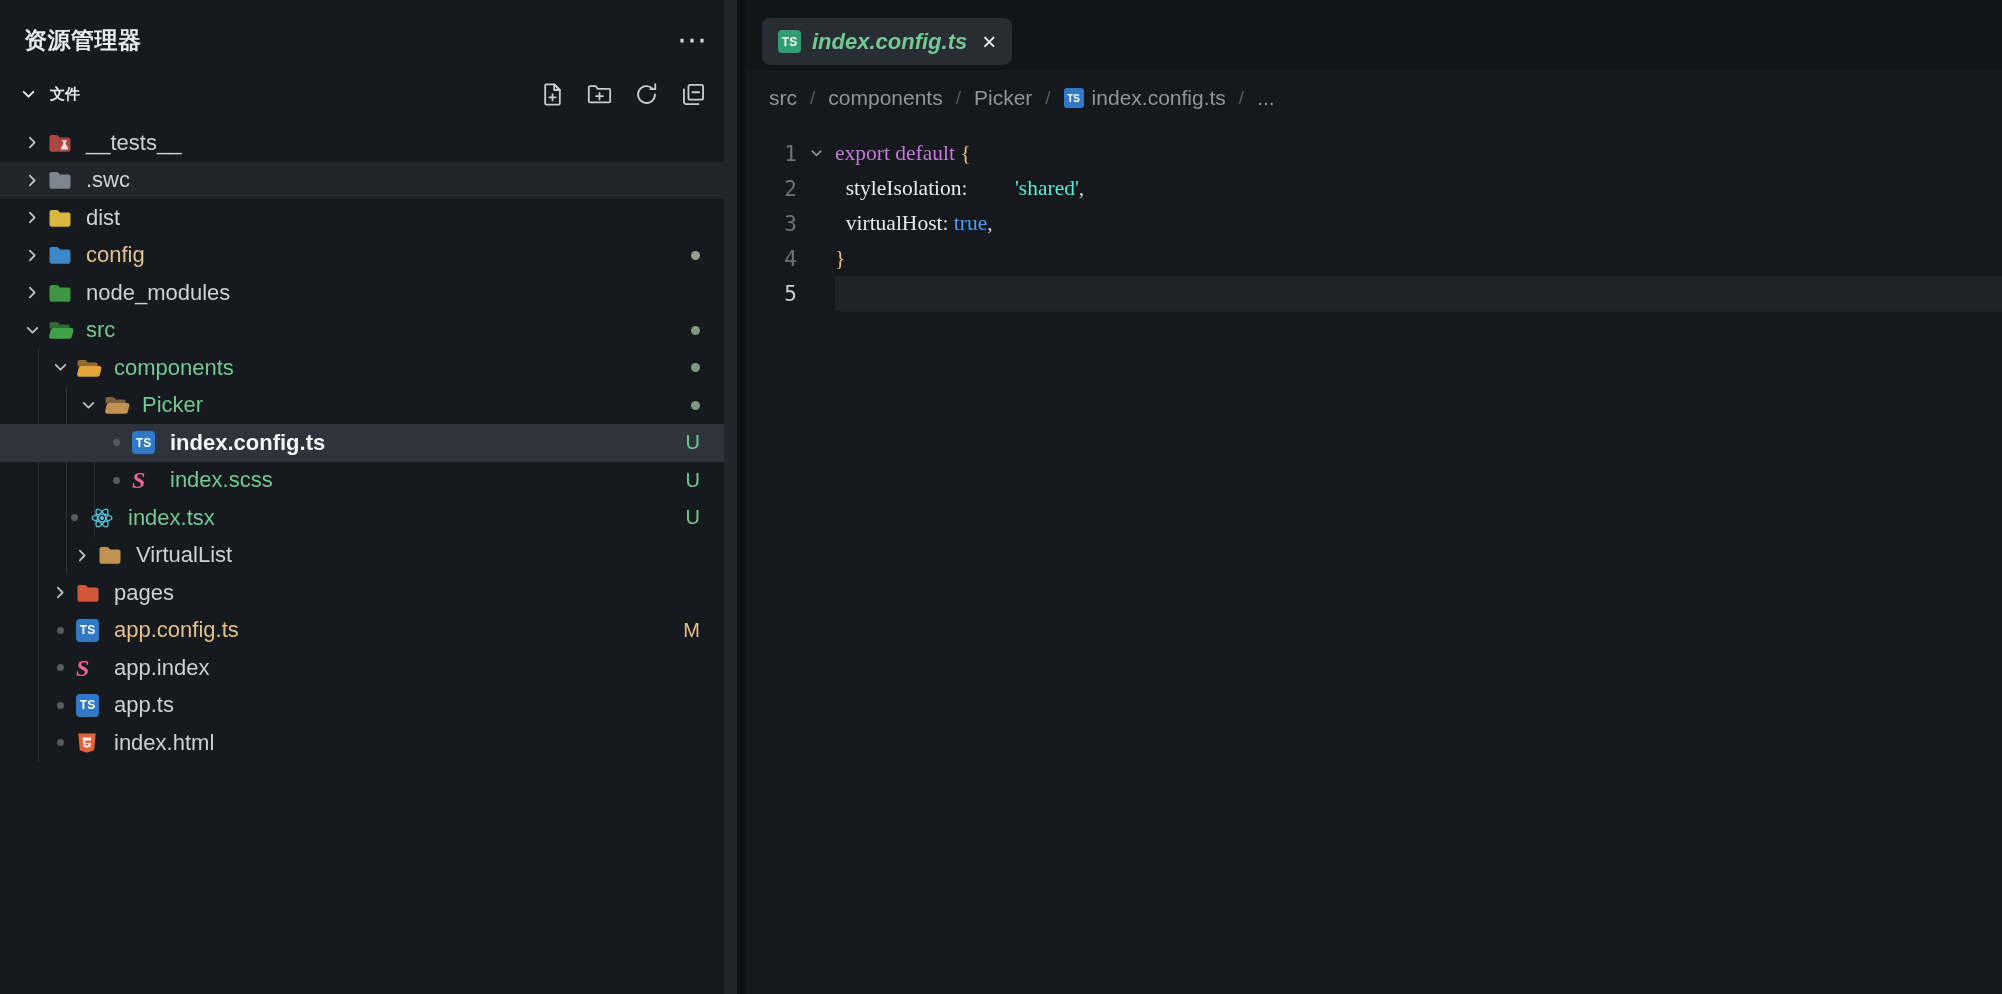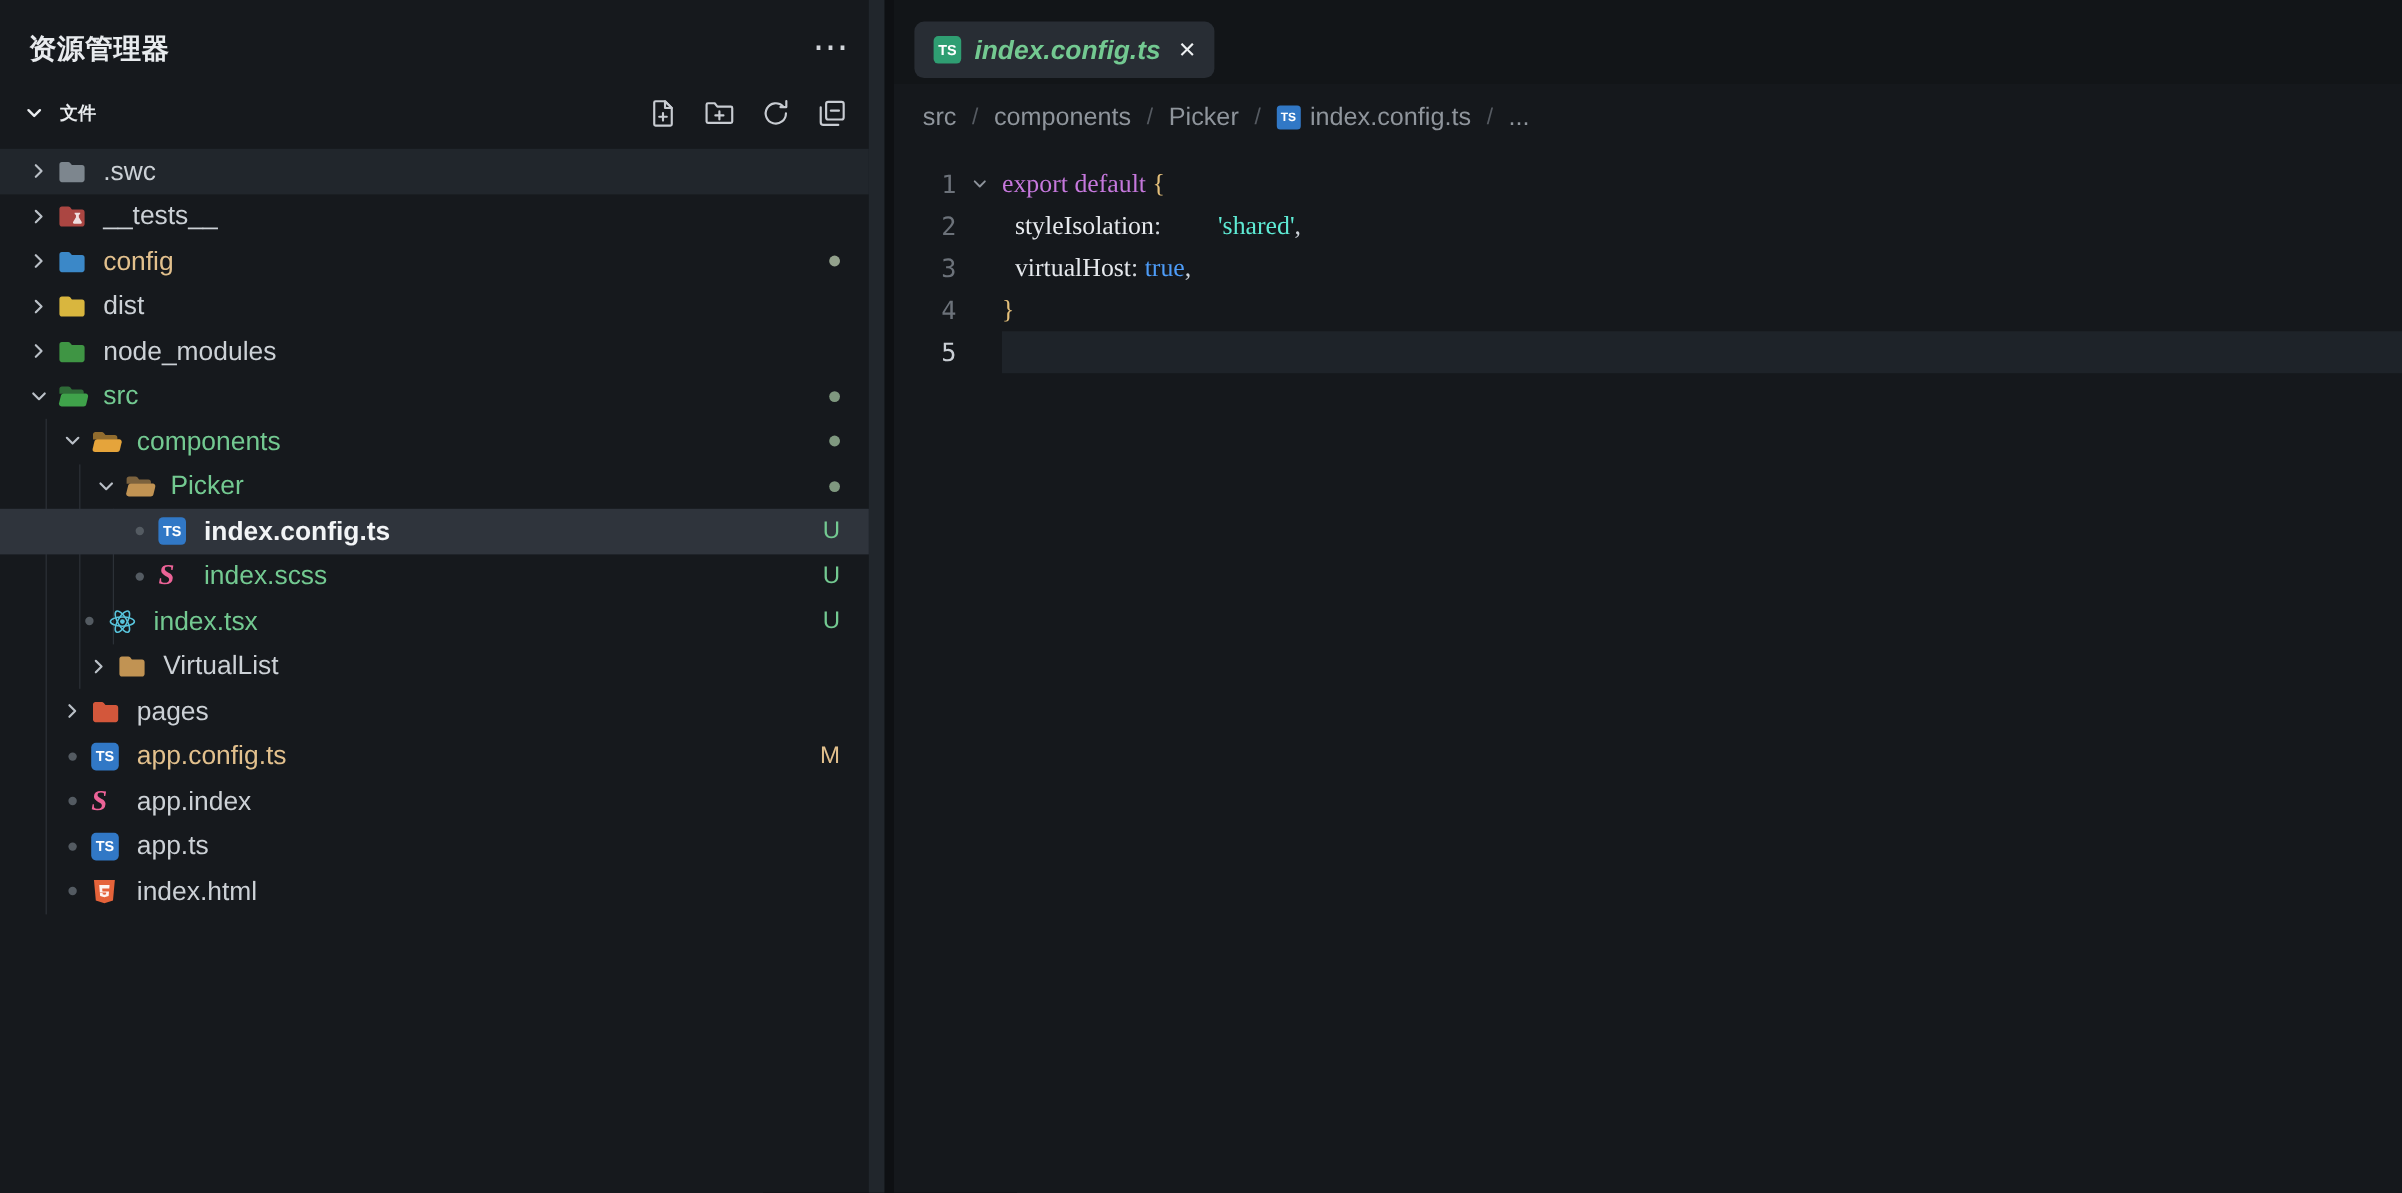--- a/index.html
+++ b/index.html
@@ -100,83 +100,83 @@
           <button class="action-btn">
             <svg width="27" height="27" viewBox="0 0 24 24" fill="none" stroke="#c8ccd2" stroke-width="1.6" stroke-linecap="round" stroke-linejoin="round">
               <rect x="7.5" y="3.5" width="13" height="13" rx="1.5"></rect>
               <path d="M11 10h6"></path>
               <path d="M3.5 7.5v11a2 2 0 0 0 2 2h11"></path>
             </svg>
           </button>
         </span>
     </div>
     <div class="tree">
-        <div class="tree-row state-hover" style="padding-left: 18px;">
-          <span class="twisty">
-            <svg width="17" height="17" viewBox="0 0 16 16" style="">
-              <path d="M5.5 3.5 10 8l-4.5 4.5" fill="none" stroke="#bac0c7" stroke-width="1.7" stroke-linecap="round" stroke-linejoin="round"></path>
-            </svg>
-          </span>
-          <span class="tree-icon">
-            <span style="display:flex">
-              <svg width="24" height="20" viewBox="0 0 24 20">
-                <path d="M1.5 4.2c0-1.2.9-2.2 2.1-2.2h5.2c.7 0 1.3.3 1.7.8l1.4 1.8h8.5c1.2 0 2.1 1 2.1 2.2v9.8c0 1.2-.9 2.2-2.1 2.2H3.6c-1.2 0-2.1-1-2.1-2.2z" fill="#7d868e"></path>
-              </svg>
-            </span>
-          </span>
-          <span class="tree-label lc-default">.swc</span>
-        </div>
         <div class="tree-row" style="padding-left: 18px;">
           <span class="twisty">
             <svg width="17" height="17" viewBox="0 0 16 16" style="">
               <path d="M5.5 3.5 10 8l-4.5 4.5" fill="none" stroke="#bac0c7" stroke-width="1.7" stroke-linecap="round" stroke-linejoin="round"></path>
             </svg>
           </span>
           <span class="tree-icon">
             <span style="display:flex">
               <svg width="24" height="20" viewBox="0 0 24 20">
                 <path d="M1.5 4.2c0-1.2.9-2.2 2.1-2.2h5.2c.7 0 1.3.3 1.7.8l1.4 1.8h8.5c1.2 0 2.1 1 2.1 2.2v9.8c0 1.2-.9 2.2-2.1 2.2H3.6c-1.2 0-2.1-1-2.1-2.2z" fill="#ab4642"></path>
                 <path d="M14.2 7.2h4.6v1.1l-1.1.9V11l2.3 3.7c.5.8 0 1.7-.9 1.7h-5.2c-.9 0-1.4-.9-.9-1.7l2.3-3.7V9.2l-1.1-.9z" fill="#f4ecec" opacity=".92"></path>
               </svg>
             </span>
           </span>
           <span class="tree-label lc-default">__tests__</span>
         </div>
+        <div class="tree-row state-hover" style="padding-left: 18px;">
+          <span class="twisty">
+            <svg width="17" height="17" viewBox="0 0 16 16" style="">
+              <path d="M5.5 3.5 10 8l-4.5 4.5" fill="none" stroke="#bac0c7" stroke-width="1.7" stroke-linecap="round" stroke-linejoin="round"></path>
+            </svg>
+          </span>
+          <span class="tree-icon">
+            <span style="display:flex">
+              <svg width="24" height="20" viewBox="0 0 24 20">
+                <path d="M1.5 4.2c0-1.2.9-2.2 2.1-2.2h5.2c.7 0 1.3.3 1.7.8l1.4 1.8h8.5c1.2 0 2.1 1 2.1 2.2v9.8c0 1.2-.9 2.2-2.1 2.2H3.6c-1.2 0-2.1-1-2.1-2.2z" fill="#7d868e"></path>
+              </svg>
+            </span>
+          </span>
+          <span class="tree-label lc-default">.swc</span>
+        </div>
         <div class="tree-row" style="padding-left: 18px;">
           <span class="twisty">
             <svg width="17" height="17" viewBox="0 0 16 16" style="">
               <path d="M5.5 3.5 10 8l-4.5 4.5" fill="none" stroke="#bac0c7" stroke-width="1.7" stroke-linecap="round" stroke-linejoin="round"></path>
             </svg>
           </span>
           <span class="tree-icon">
             <span style="display:flex">
               <svg width="24" height="20" viewBox="0 0 24 20">
+                <path d="M1.5 4.2c0-1.2.9-2.2 2.1-2.2h5.2c.7 0 1.3.3 1.7.8l1.4 1.8h8.5c1.2 0 2.1 1 2.1 2.2v9.8c0 1.2-.9 2.2-2.1 2.2H3.6c-1.2 0-2.1-1-2.1-2.2z" fill="#d9b63e"></path>
+              </svg>
+            </span>
+          </span>
+          <span class="tree-label lc-default">dist</span>
+        </div>
+        <div class="tree-row" style="padding-left: 18px;">
+          <span class="twisty">
+            <svg width="17" height="17" viewBox="0 0 16 16" style="">
+              <path d="M5.5 3.5 10 8l-4.5 4.5" fill="none" stroke="#bac0c7" stroke-width="1.7" stroke-linecap="round" stroke-linejoin="round"></path>
+            </svg>
+          </span>
+          <span class="tree-icon">
+            <span style="display:flex">
+              <svg width="24" height="20" viewBox="0 0 24 20">
                 <path d="M1.5 4.2c0-1.2.9-2.2 2.1-2.2h5.2c.7 0 1.3.3 1.7.8l1.4 1.8h8.5c1.2 0 2.1 1 2.1 2.2v9.8c0 1.2-.9 2.2-2.1 2.2H3.6c-1.2 0-2.1-1-2.1-2.2z" fill="#3b88c8"></path>
               </svg>
             </span>
           </span>
           <span class="tree-label lc-modified">config</span>
           <span class="row-right">
             <span class="git-dot" style="background:#93a18c"></span>
           </span>
-        </div>
-        <div class="tree-row" style="padding-left: 18px;">
-          <span class="twisty">
-            <svg width="17" height="17" viewBox="0 0 16 16" style="">
-              <path d="M5.5 3.5 10 8l-4.5 4.5" fill="none" stroke="#bac0c7" stroke-width="1.7" stroke-linecap="round" stroke-linejoin="round"></path>
-            </svg>
-          </span>
-          <span class="tree-icon">
-            <span style="display:flex">
-              <svg width="24" height="20" viewBox="0 0 24 20">
-                <path d="M1.5 4.2c0-1.2.9-2.2 2.1-2.2h5.2c.7 0 1.3.3 1.7.8l1.4 1.8h8.5c1.2 0 2.1 1 2.1 2.2v9.8c0 1.2-.9 2.2-2.1 2.2H3.6c-1.2 0-2.1-1-2.1-2.2z" fill="#d9b63e"></path>
-              </svg>
-            </span>
-          </span>
-          <span class="tree-label lc-default">dist</span>
         </div>
         <div class="tree-row" style="padding-left: 18px;">
           <span class="twisty">
             <svg width="17" height="17" viewBox="0 0 16 16" style="">
               <path d="M5.5 3.5 10 8l-4.5 4.5" fill="none" stroke="#bac0c7" stroke-width="1.7" stroke-linecap="round" stroke-linejoin="round"></path>
             </svg>
           </span>
           <span class="tree-icon">
             <span style="display:flex">
               <svg width="24" height="20" viewBox="0 0 24 20">

